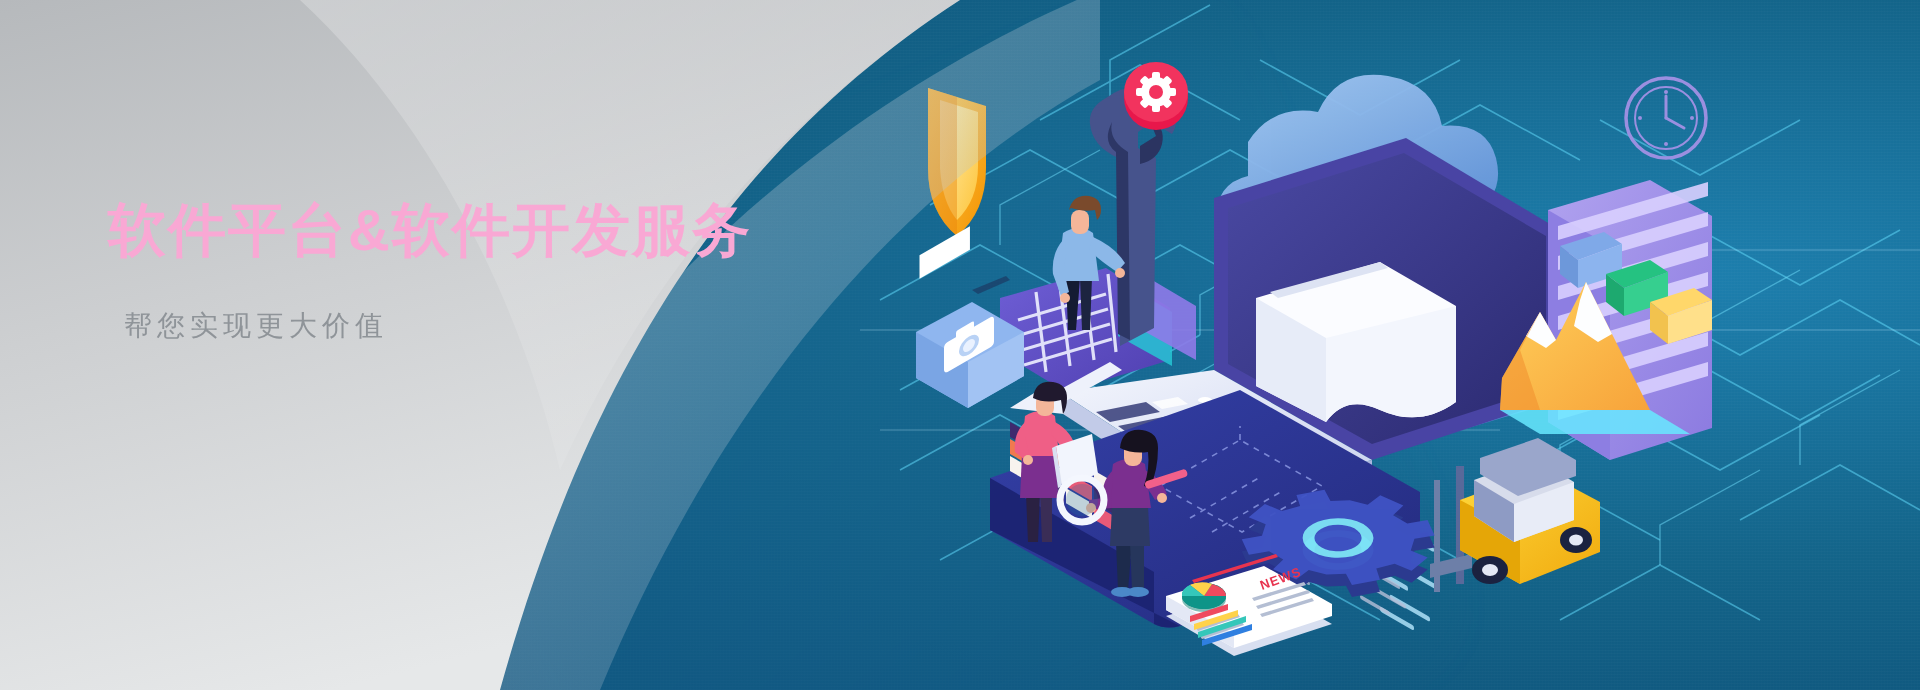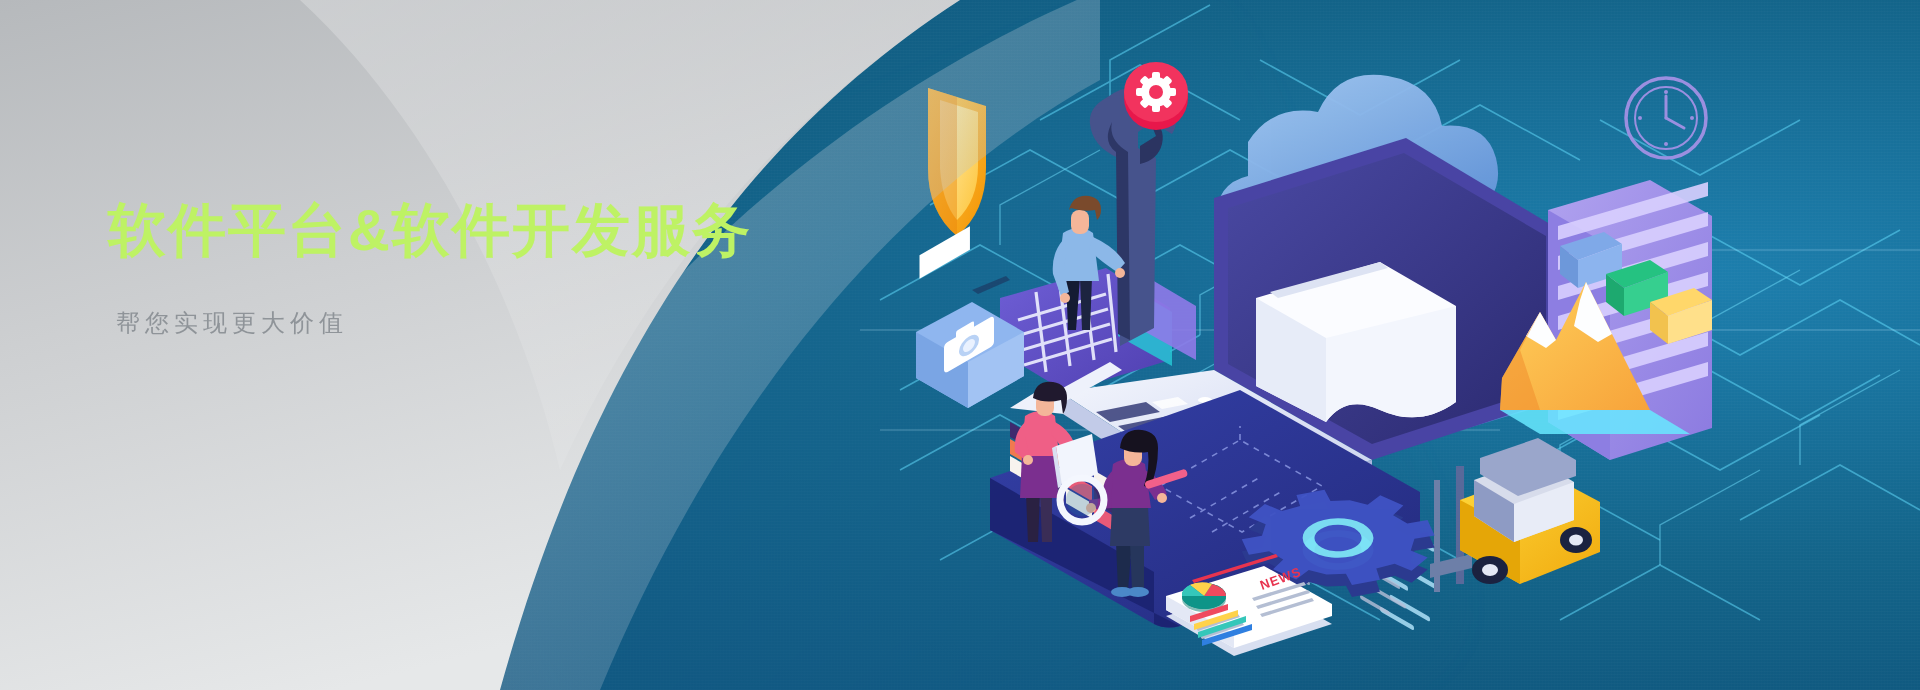--- a/index.html
+++ b/index.html
@@ -35,24 +35,24 @@
   
   .circuit{position:absolute;inset:0;}
 
   
   .curve-wrap{position:absolute;left:0;top:0;width:1100px;height:690px;}
 
   
   .copy{position:absolute;left:108px;top:196px;width:760px;}
   .headline{
     font-size:58px;line-height:1.16;font-weight:700;
-    color:#bef264;letter-spacing:2px;margin:0;white-space:nowrap;
+    color:#f9a8d4;letter-spacing:2px;margin:0;white-space:nowrap;
   }
   .subline{
-    margin:44px 0 0 8px;font-size:24px;color:#8f9499;letter-spacing:5px;font-weight:400;
+    margin:44px 0 0 16px;font-size:28px;color:#8f9499;letter-spacing:5px;font-weight:400;
   }
 
   
   .illus{position:absolute;left:860px;top:30px;width:1060px;height:660px;}
 </style>
 </head>
 <body>
 
 <div class="banner">
 

